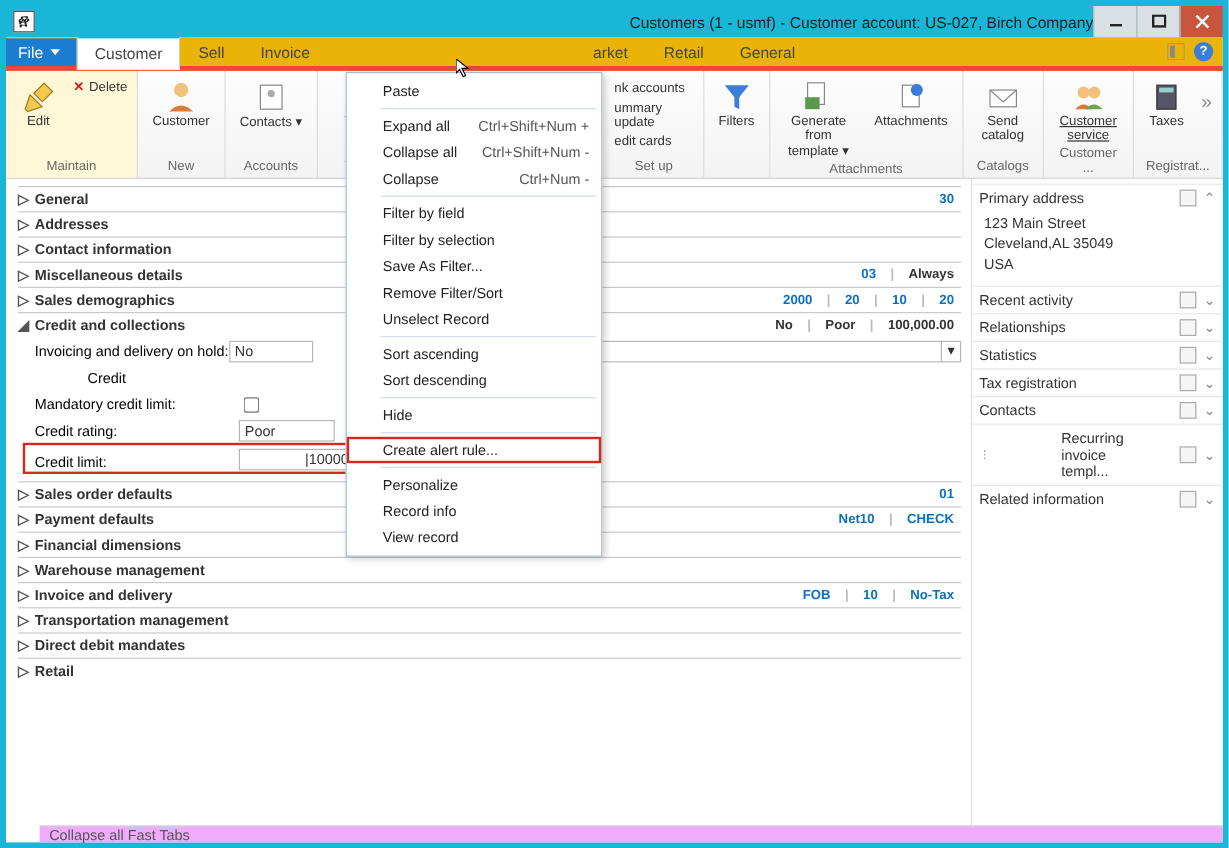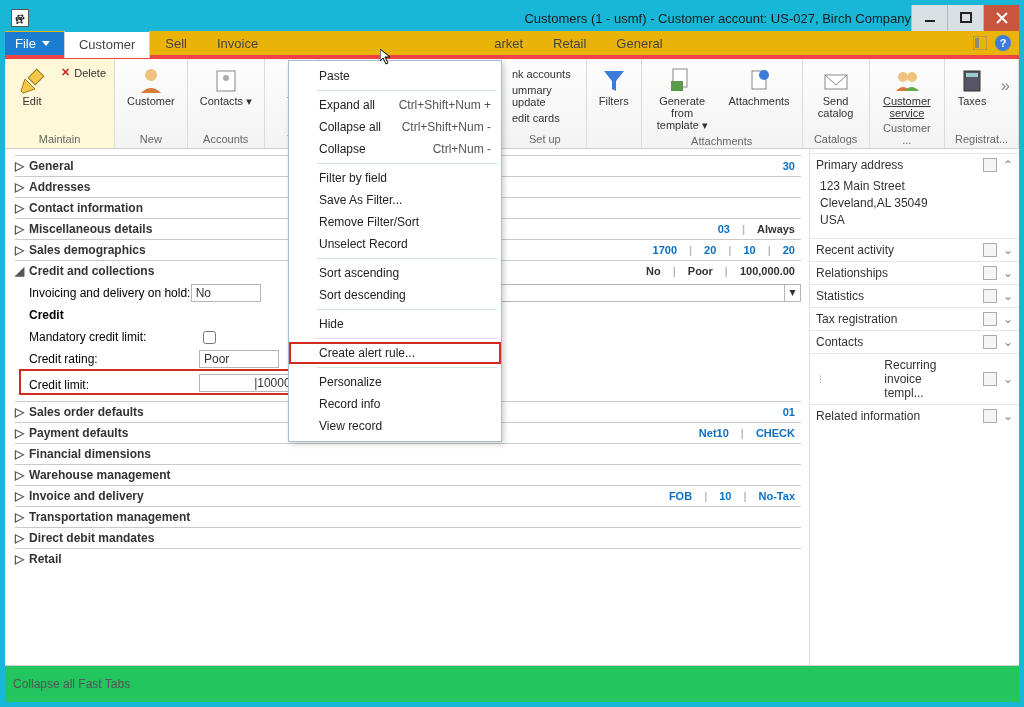--- a/index.html
+++ b/index.html
@@ -43,21 +43,21 @@
   .ft-sum span.dark{ color:#333; }
   .ft-body { padding:4px 0 6px 14px; }
   .frow { display:flex; align-items:center; height:22px;}
   .flbl { width:170px; color:#000000; }
   .finput { border:1px solid #b6b6b6; background:#fff; height:18px; padding:0 4px; font-size:12px; color:#333; width:120px; }
   .side-head { display:flex; align-items:center; justify-content:space-between; font-weight:normal; padding:4px 6px; border-top:1px solid #e6e6e6;gap:28px;}
   .side-head .icons{ display:flex; gap:6px; align-items:center; color:#888;}
   .side-text { padding:2px 10px 10px; color:#333; line-height:1.4;}
   .mini-ic{ width:14px;height:14px; border:1px solid #aaa; background:#f5f5f5;}
 
-  .statusbar { height:37px; border-top:1px solid #d0d0d0; background:#22c55e; padding:0 8px; display:flex; align-items:center; font-size:12px; color:#555;}
+  .statusbar { height:14px; border-top:1px solid #d0d0d0; background:#f0abfc; padding:0 8px; display:flex; align-items:center; font-size:12px; color:#555;margin-left:28px;}
 
   
   .ctx { position:absolute; left:283px; top:29px; width:214px; background:#fff; border:1px solid #a7bdd0; box-shadow:2px 2px 6px rgba(0,0,0,0.2); z-index:50; padding:4px 0;}
   .ctx .it { display:flex; align-items:center; padding:4px 10px 4px 30px; font-size:12px; color:#222; white-space:nowrap; position:relative;}
   .ctx .it .sc { position:absolute; right:10px; color:#555;text-align:right;}
   .ctx .sepl { height:1px; background:#d4dee8; margin:3px 4px 3px 28px;}
   .ctx .hilite { border:2px solid #d12a1f; padding:2px 8px 2px 28px;}
 
   svg { display:block; }
   .credit-limit-row { position:relative;align-items:flex-end; }
@@ -276,20 +276,21 @@
     <div class="it">
           <span>Collapse all</span>
           <span class="sc">Ctrl+Shift+Num -</span>
         </div>
     <div class="it">
           <span>Collapse</span>
           <span class="sc">Ctrl+Num -</span>
         </div>
     <div class="sepl"></div>
     <div class="it">Filter by field</div>
+    <div class="it">Filter by selection</div>
     <div class="it">Save As Filter...</div>
     <div class="it">Remove Filter/Sort</div>
     <div class="it">Unselect Record</div>
     <div class="sepl"></div>
     <div class="it">Sort ascending</div>
     <div class="it">Sort descending</div>
     <div class="sepl"></div>
     <div class="it">Hide</div>
     <div class="sepl"></div>
     <div class="it hilite">Create alert rule...</div>
@@ -333,21 +334,21 @@
               <span class="sep">|</span>
               <span class="dark">Always</span>
             </div>
           </div>
         </div>
       <div class="ft">
           <div class="ft-h">
             <span class="car">▷</span>
             <span>Sales demographics</span>
             <div class="ft-sum">
-              <span>1700</span>
+              <span>2000</span>
               <span class="sep">|</span>
               <span>20</span>
               <span class="sep">|</span>
               <span>10</span>
               <span class="sep">|</span>
               <span>20</span>
             </div>
           </div>
         </div>
 
@@ -366,21 +367,21 @@
         <div class="ft-body">
           <div class="frow">
             <div class="flbl">Invoicing and delivery on hold:</div>
             <input class="finput" style="width: 70px;" value="No">
             <div style="width:400px; border:1px solid #b6b6b6; height:18px; margin-left:160px; display:flex;">
                 <input style="flex: 1 1 0%; border: none; font-size: 12px; padding: 0px 4px;">
                 <div style="width:16px;border-left:1px solid #b6b6b6;text-align:center;">▾</div>
               </div>
           </div>
           <div class="frow">
-              <div class="flbl" style="font-weight:bold;">Credit</div>
+              <div class="flbl" style="font-weight:normal;margin-left:44px;">Credit</div>
             </div>
           <div class="frow">
             <div class="flbl">Mandatory credit limit:</div>
             <input type="checkbox" style="">
           </div>
           <div class="frow">
             <div class="flbl">Credit rating:</div>
             <input class="finput" style="width: 80px;" value="Poor">
           </div>
           <div class="frow credit-limit-row">

